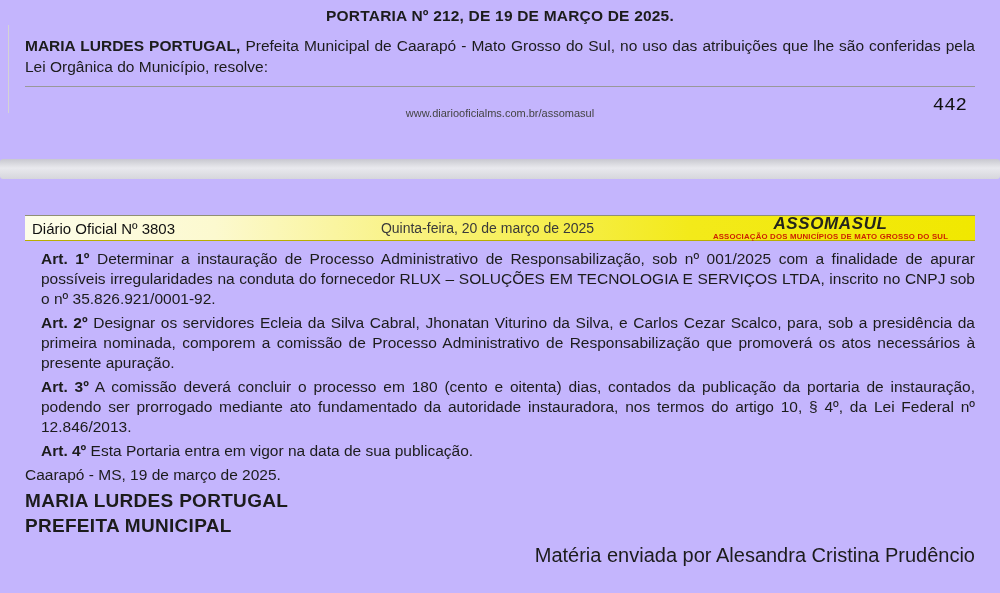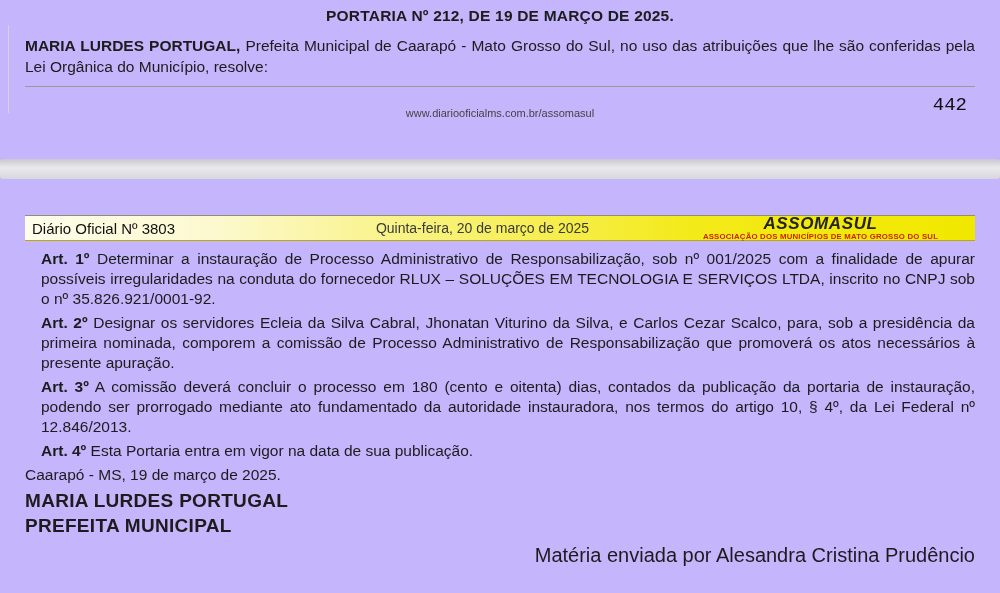--- a/index.html
+++ b/index.html
@@ -61,21 +61,21 @@
     height: 26px;
     box-sizing: border-box;
     display: flex;
     align-items: center;
     border-top: 1px solid #8f8f75;
     border-bottom: 1px solid #b9ae00;
     background: linear-gradient(90deg, #fdfdea 0%, #fcf9cf 20%, #f8f172 45%, #f3ea1a 70%, #f1e800 100%);
   }
   .issue { flex: 0 0 255px; padding-left: 7px; font-size: 15px; color: #111111; }
   .gdate { flex: 1; text-align: center; font-size: 14px; color: #3a3a3a; }
-  .logo-wrap { flex: 0 0 285px; text-align: center; line-height: 1; padding-right: 12px; }
+  .logo-wrap { flex: 0 0 285px; text-align: center; line-height: 1; padding-right: 2px; }
   .logo-main {
     font-size: 17px;
     font-weight: bold;
     font-style: italic;
     letter-spacing: 0.6px;
     color: #24241c;
   }
   .logo-sub {
     font-size: 7.8px;
     font-weight: bold;

